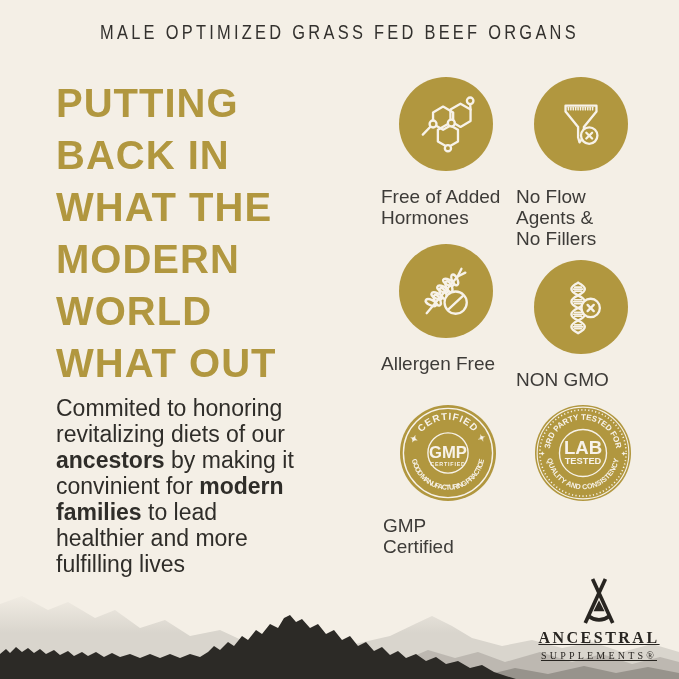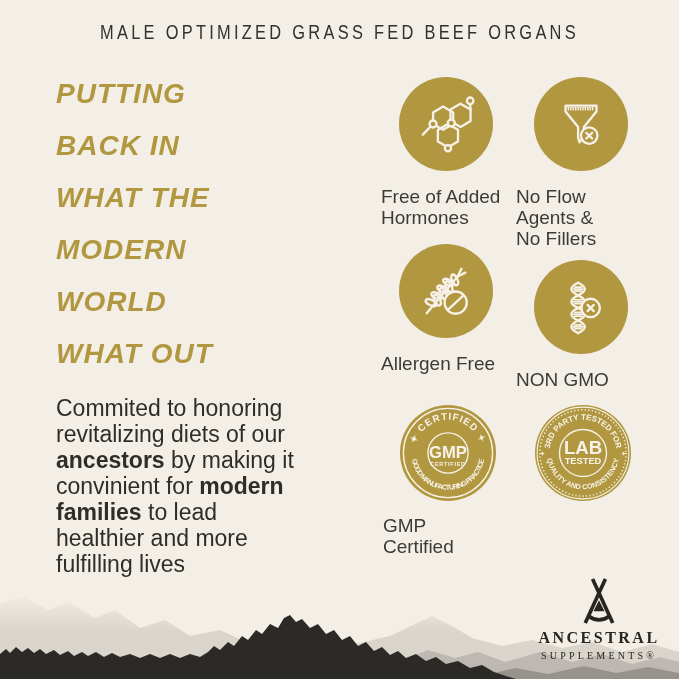--- a/index.html
+++ b/index.html
@@ -3,39 +3,39 @@
 <meta charset="utf-8">
 <style>
   html,body{margin:0;padding:0;background:#e9e4da;}
   #canvas{position:relative;width:679px;height:679px;background:#f4efe6;overflow:hidden;
           font-family:"Liberation Sans",sans-serif;color:#2e2c28;}
   
   .header{position:absolute;top:21px;left:0;right:0;text-align:center;
           font-size:20px;letter-spacing:4px;font-weight:400;color:#33312e;
           transform:scaleX(0.82);transform-origin:center;}
   
-  .headline{position:absolute;left:56px;top:68px;font-size:28px;font-weight:bold;
-            color:#b1973f;line-height:52px;letter-spacing:1px;font-style:italic;}
+  .headline{position:absolute;left:56px;top:77px;font-size:40px;font-weight:bold;
+            color:#b1973f;line-height:52px;letter-spacing:1px;}
   
   .copy{position:absolute;left:56px;top:395px;font-size:23px;line-height:26px;color:#2f2d29;}
   .copy .b{font-weight:bold;margin-top:40px;}
   
   .badge{position:absolute;width:130px;text-align:left;}
   .b1{left:381px;top:77px;}  .b2{left:516px;top:77px;}
   .b3{left:381px;top:244px;} .b4{left:516px;top:260px;}
   .b5{left:383px;top:404px;} .b6{left:518px;top:404px;}
   .circle{width:94px;height:94px;border-radius:50%;background:#b1973f;margin:0 auto;
           display:flex;align-items:center;justify-content:center;}
   .blabel{margin-top:15px;font-size:19px;line-height:21px;color:#3d3b38;}
   .b5 .blabel,.b6 .blabel{margin-top:13px;}
   .icon{stroke:#f7f2e9;fill:none;stroke-width:2.4;stroke-linecap:round;stroke-linejoin:round;}
   
   .mountains{position:absolute;left:0;bottom:0;z-index:1;display:block;}
   
-  .logo{position:absolute;left:527px;top:577px;width:144px;text-align:center;z-index:2;color:#282521;}
+  .logo{position:absolute;left:527px;top:577px;width:144px;text-align:center;z-index:2;color:#282521;text-decoration:underline;}
   .brand{font-family:"Liberation Serif",serif;font-weight:bold;font-size:16px;letter-spacing:2.5px;margin-top:2px;}
   .brand-sub{font-family:"Liberation Serif",serif;font-size:10px;letter-spacing:3.2px;margin-top:3px;}
 </style>
 </head>
 <body>
 
 <div id="canvas">
 
   <div class="header">MALE OPTIMIZED GRASS FED BEEF ORGANS</div>
 

